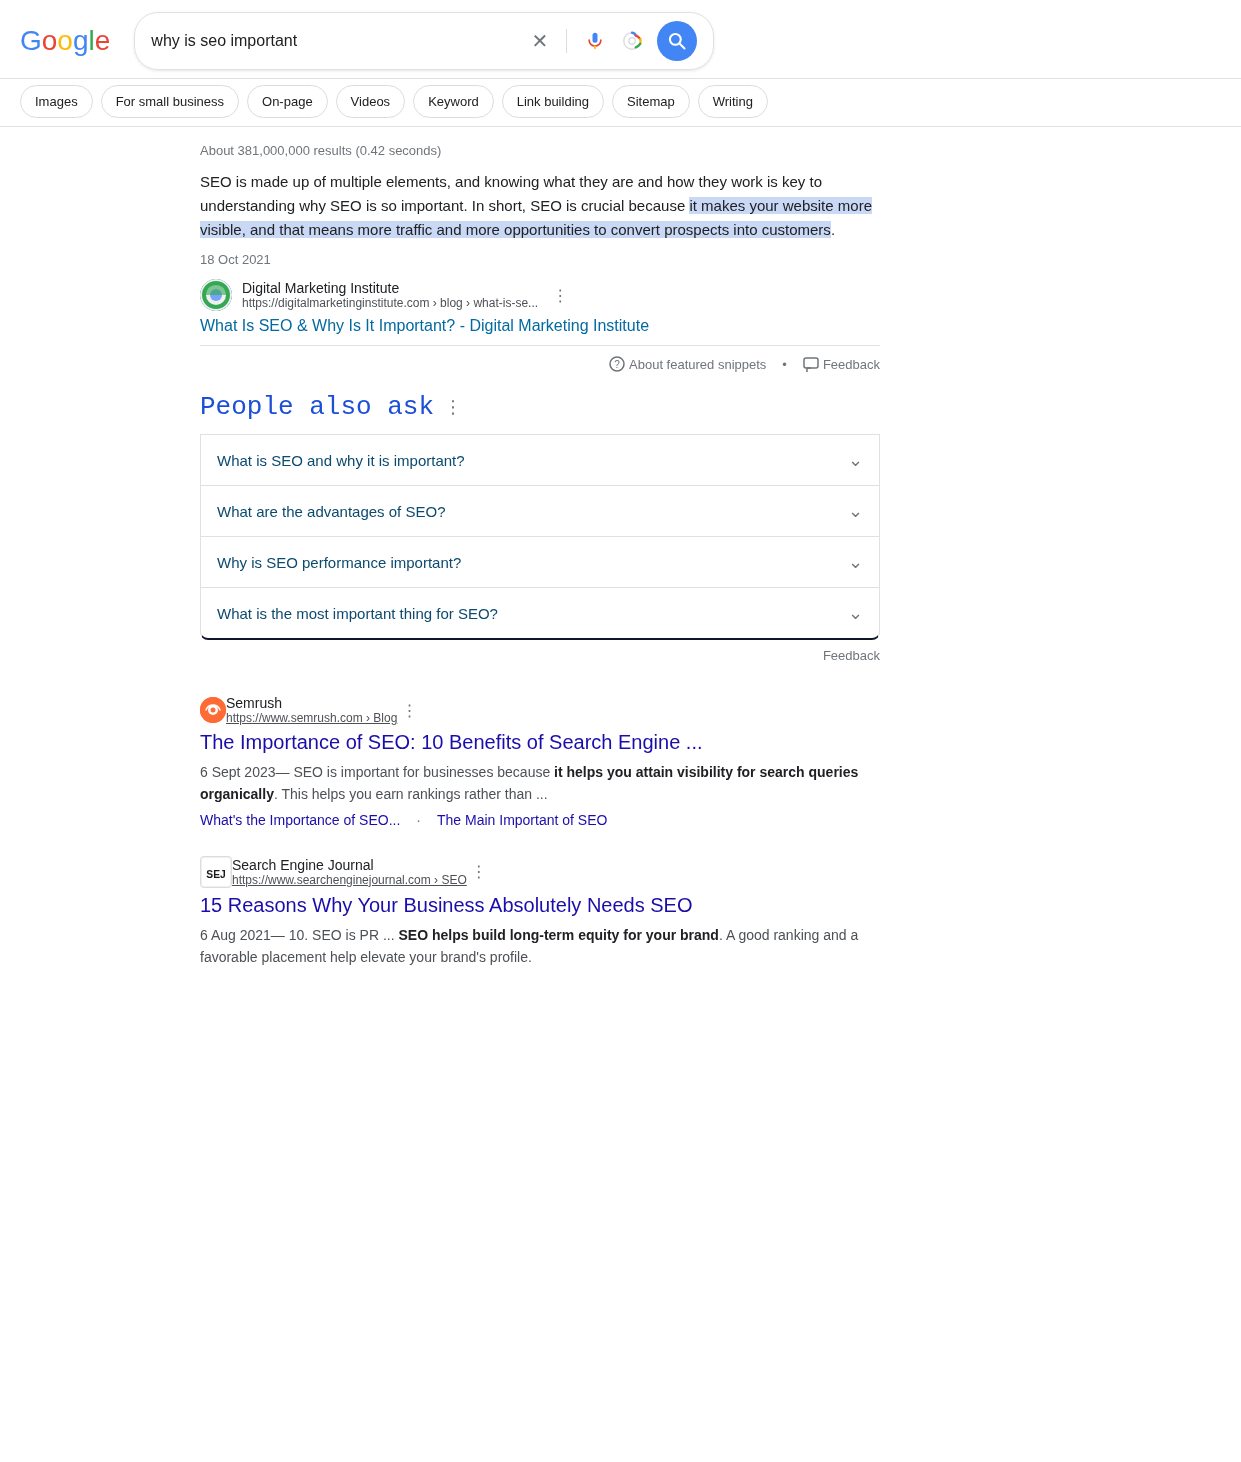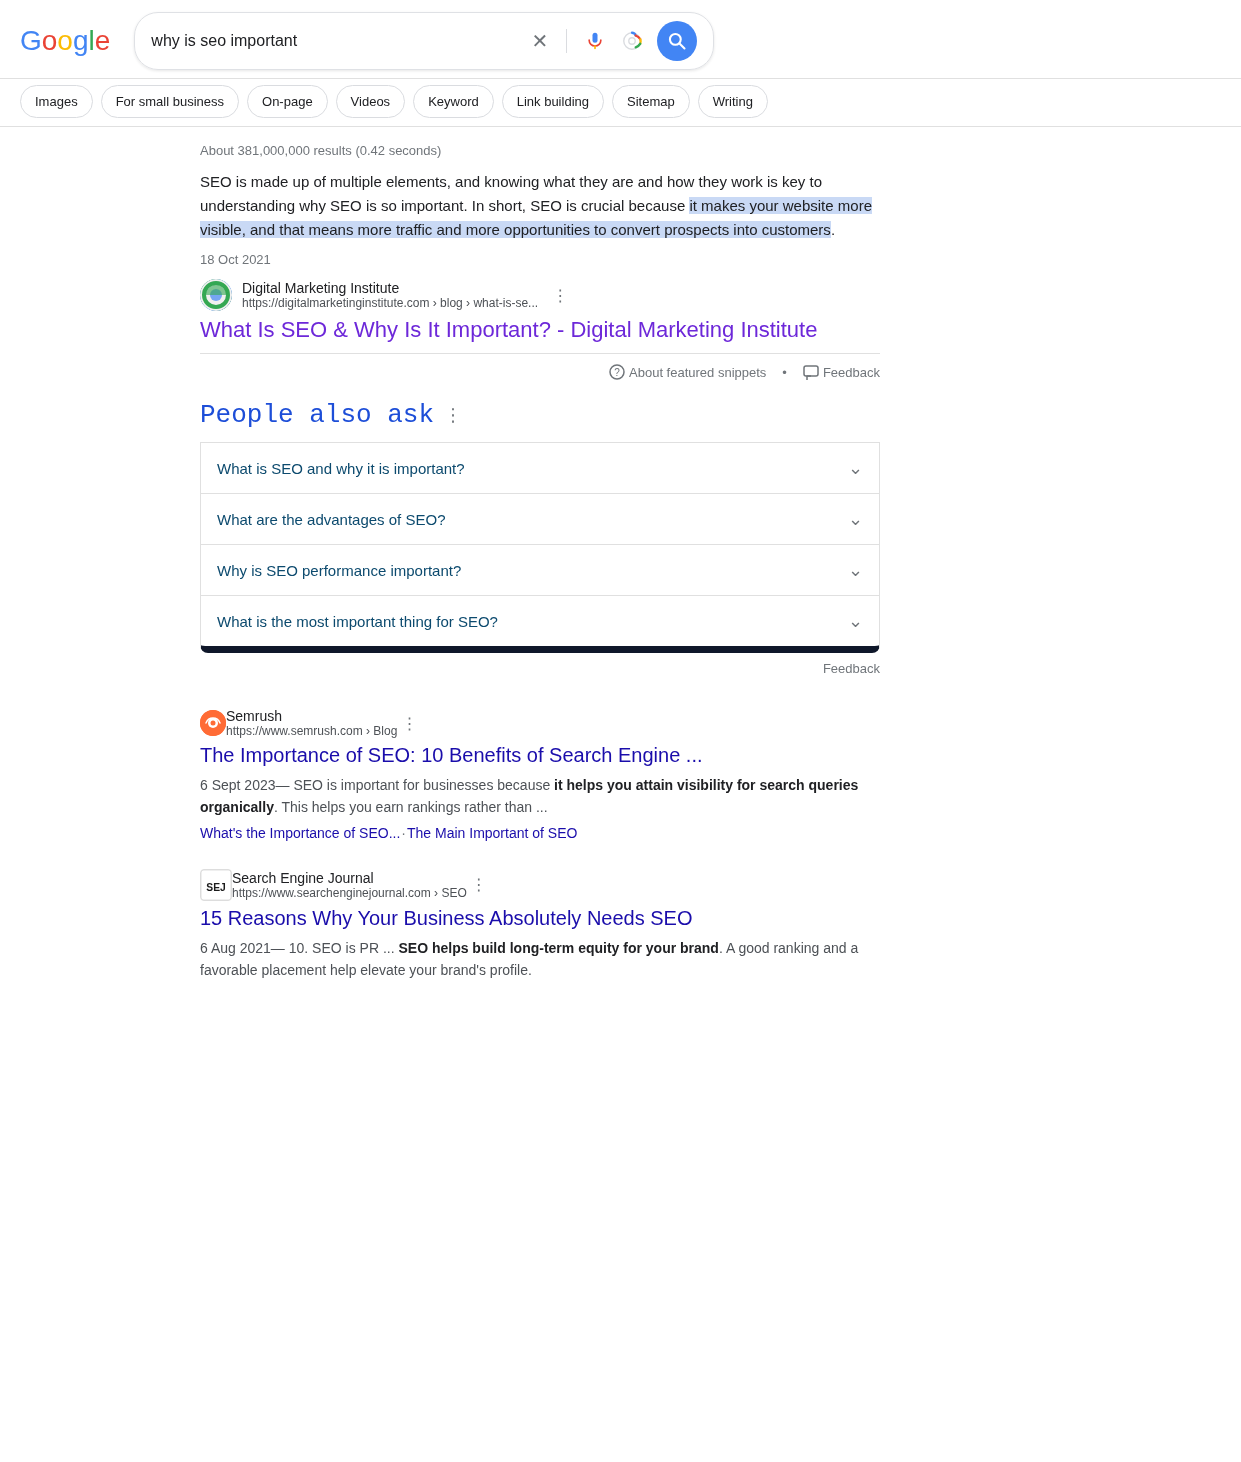--- a/index.html
+++ b/index.html
@@ -172,22 +172,22 @@
     }
     .source-more-btn {
       background: none;
       border: none;
       cursor: pointer;
       color: #70757a;
       font-size: 16px;
       margin-left: 4px;
     }
     .snippet-link {
-      color: #6d28d9;
-      font-size: 22px;
+      color: #0369a1;
+      font-size: 16px;
       text-decoration: none;
       display: block;
       margin-top: 4px;
     }
 
     .featured-footer {
       display: flex;
       align-items: center;
       justify-content: flex-end;
       border-top: 1px solid #e0e0e0;
@@ -297,20 +297,21 @@
       display: flex;
       flex-direction: column;
     }
     .result-source-name {
       font-size: 14px;
       color: #202124;
     }
     .result-source-url {
       font-size: 12px;
       color: #4d5156;
+      text-decoration: underline;
     }
     .result-more-btn {
       background: none;
       border: none;
       cursor: pointer;
       color: #70757a;
       font-size: 16px;
       margin-left: 4px;
     }
     .result-title {
@@ -325,21 +326,21 @@
       font-size: 14px;
       color: #4d5156;
       line-height: 1.6;
     }
     .result-snippet strong {
       color: #202124;
       font-weight: 700;
     }
     .result-links {
       display: flex;
-      gap: 1px;
+      gap: 16px;
       margin-top: 6px;
       flex-wrap: wrap;
     }
     .result-sub-link {
       color: #1a0dab;
       font-size: 14px;
       text-decoration: none;
     }
     .result-link-sep {
       color: #70757a;
@@ -463,21 +464,21 @@
       <span class="chevron-down">⌄</span>
     </div>
     <div class="paa-item">
       <span class="paa-question">What are the advantages of SEO?</span>
       <span class="chevron-down">⌄</span>
     </div>
     <div class="paa-item">
       <span class="paa-question">Why is SEO performance important?</span>
       <span class="chevron-down">⌄</span>
     </div>
-    <div class="paa-item" style="border-bottom:7px solid #0f172a;border-radius:0 0 8px 8px;">
+    <div class="paa-item" style="border-bottom:2px solid #0f172a;border-radius:0 0 8px 8px;">
       <span class="paa-question">What is the most important thing for SEO?</span>
       <span class="chevron-down">⌄</span>
     </div>
 
     <div class="paa-feedback">Feedback</div>
   </div>
 
   <div class="search-result">
     <div class="result-source">
       <div class="semrush-favicon">

